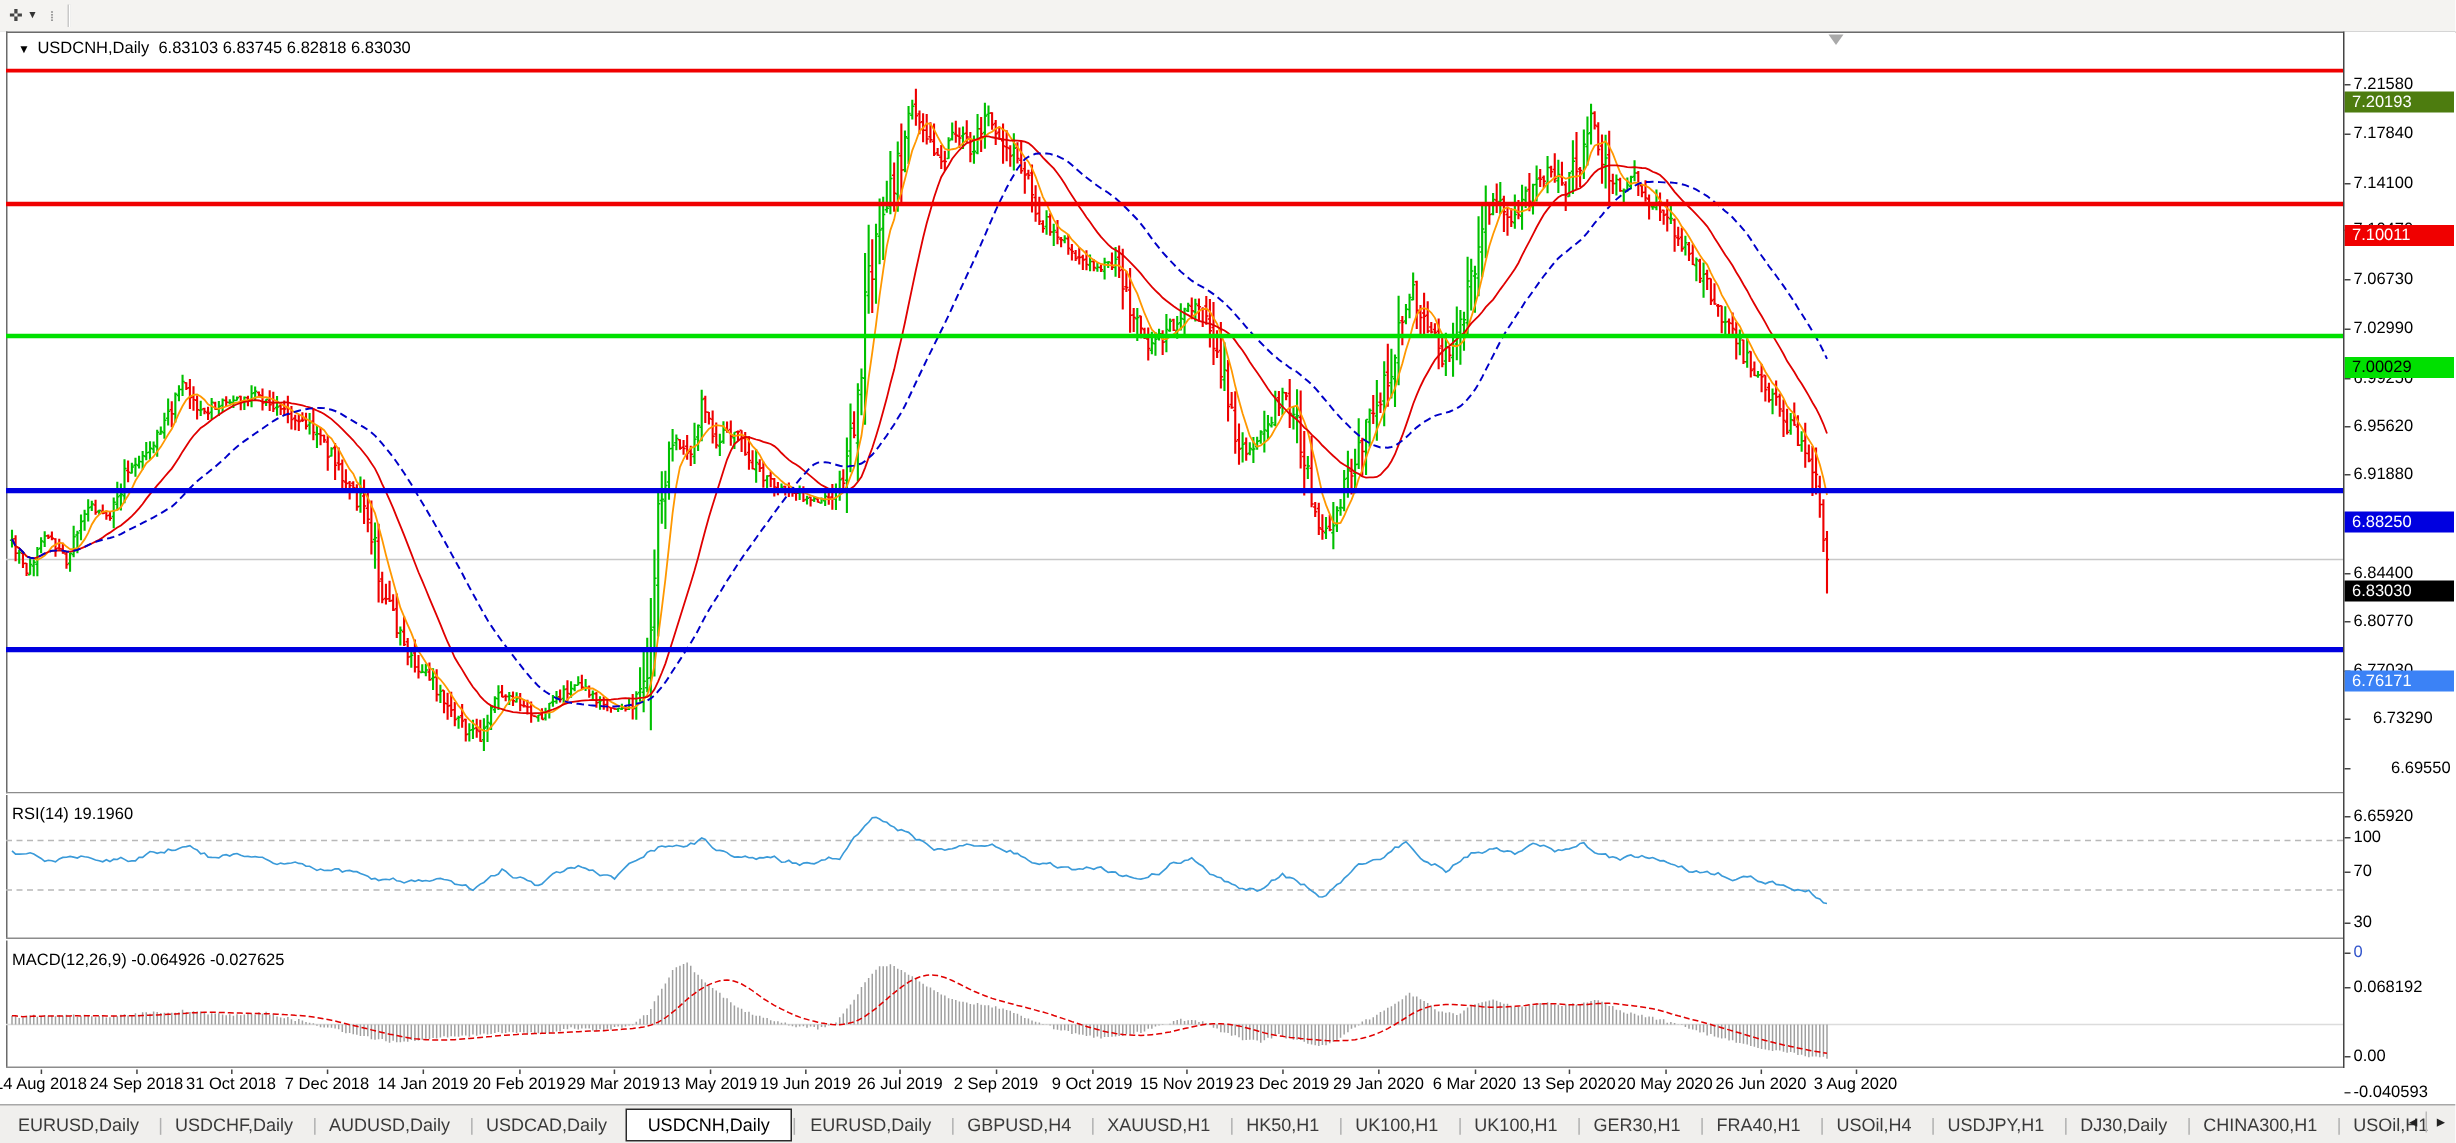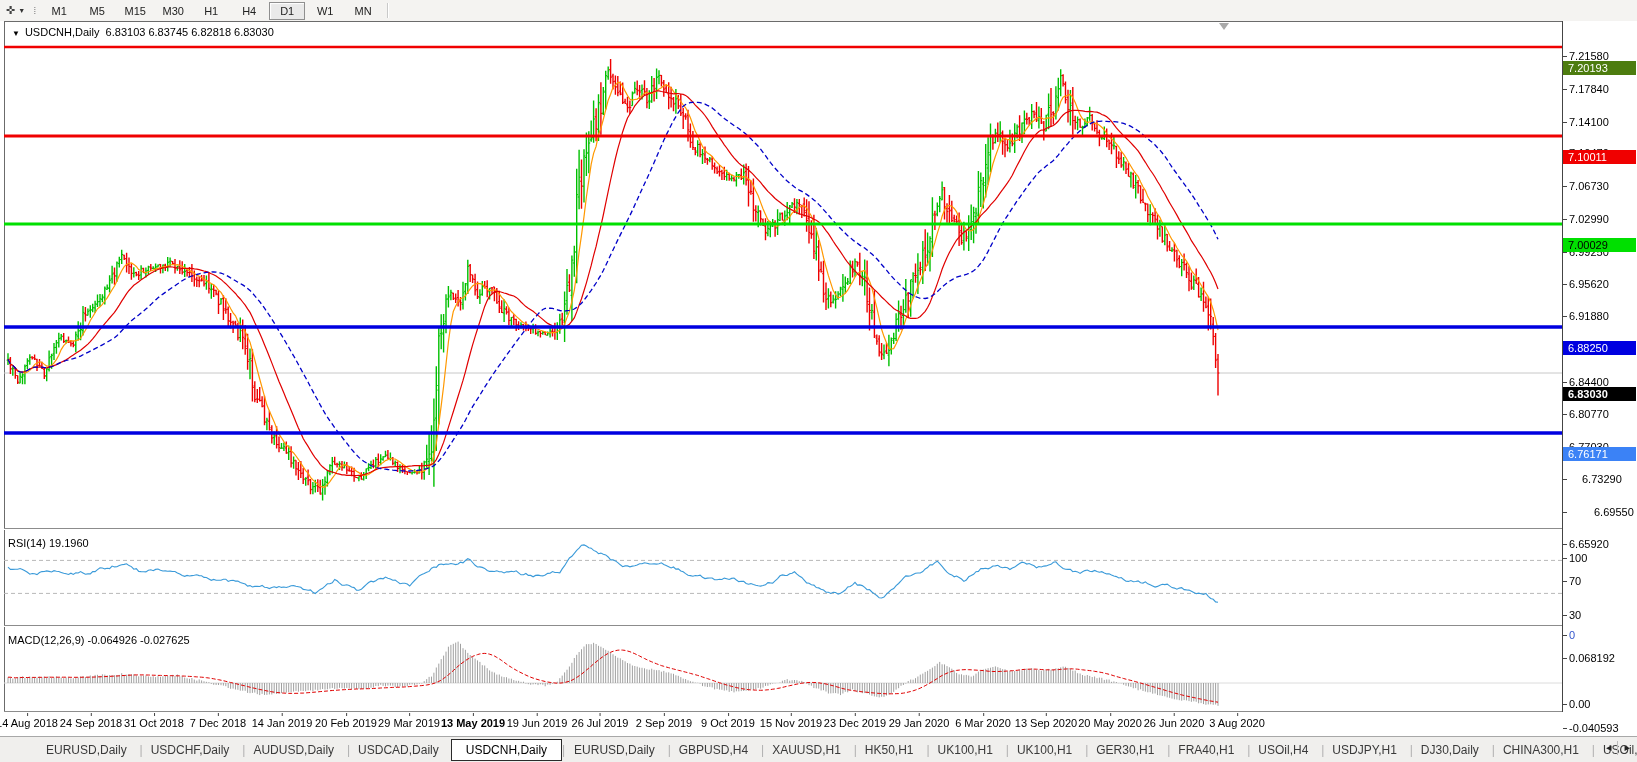--- a/index.html
+++ b/index.html
@@ -34,52 +34,40 @@
       transform:translateY(-50%);white-space:nowrap;}
   .ptick::before,.raxlbl::before,.maxlbl::before{content:"";position:absolute;left:1px;top:50%;width:4px;height:1px;background:#444;}
   .pbadge{position:absolute;left:1px;width:73px;height:14px;line-height:14px;font-size:11px;
       padding-left:5px;box-sizing:border-box;transform:translateY(-50%);z-index:7;white-space:nowrap;}
   
   #date-strip{position:absolute;left:0;top:691px;width:1637px;height:24px;background:#fff;}
   .dlabel{position:absolute;top:5px;transform:translateX(-50%);font-size:11px;color:#000;white-space:nowrap;}
   .dlabel::before{content:"";position:absolute;left:50%;top:-5px;width:1px;height:4px;background:#444;}
   
   #tabbar{position:absolute;left:0;top:736px;width:1637px;height:26px;background:#f0efed;
-          border-top:1px solid #a8a8a8;display:flex;align-items:center;padding-left:34px;box-sizing:border-box;
+          border-top:1px solid #a8a8a8;display:flex;align-items:center;box-sizing:border-box;
           font-size:12px;color:#3a3a3a;}
   .tab{padding:3px 12px;cursor:default;white-space:nowrap;position:relative;}
   .tab:not(:last-child)::after{content:"|";position:absolute;right:-4px;color:#b0b0b0;}
   .tab.active{background:#fff;border:1px solid #2a2a2a;color:#000;padding:3px 14px;z-index:2;}
   #tab-arrows{position:absolute;right:3px;top:740px;display:flex;align-items:center;font-size:11px;color:#222;z-index:3;}
   #tab-arrows .arr{padding:1px 4px;cursor:default;}
   #tab-arrows .asep{width:1px;height:14px;background:#bbb;margin:0 2px;}
 </style>
 </head>
 <body>
 
 <div id="app">
 
   <div id="toolbar">
     <span class="tool-icl">
       <span class="tool-glyph">✜</span>
       <span class="caret">▼</span>
     </span>
     <span class="grip">⁞⁞</span>
-    <div class="tfwrap">
-
-    <span class="tfbtn">M1</span>
-        <span class="tfbtn">M5</span>
-        <span class="tfbtn">M15</span>
-        <span class="tfbtn">M30</span>
-        <span class="tfbtn">H1</span>
-        <span class="tfbtn">H4</span>
-        <span class="tfbtn active">D1</span>
-        <span class="tfbtn">W1</span>
-        <span class="tfbtn">MN</span>
-      </div>
     <span class="vsep"></span>
   </div>
 
   <div id="chartwin">
     <div class="borderline" style="left:4px;top:0;width:1633px;height:1px;"></div>
     <div class="borderline" style="left:4px;top:0;width:1px;height:691px;"></div>
 
     <div id="title-overlay">
       <span class="tcaret">▼</span><span>USDCNH,Daily</span>&nbsp;&nbsp;<span>6.83103 6.83745 6.82818 6.83030</span>
     </div>
@@ -123,21 +111,21 @@
 
     <div id="date-strip">
 
     <div class="dlabel" style="left: 27px;">14 Aug 2018</div>
         <div class="dlabel" style="left: 91px;">24 Sep 2018</div>
         <div class="dlabel" style="left: 154px;">31 Oct 2018</div>
         <div class="dlabel" style="left: 218px;">7 Dec 2018</div>
         <div class="dlabel" style="left: 282px;">14 Jan 2019</div>
         <div class="dlabel" style="left: 346px;">20 Feb 2019</div>
         <div class="dlabel" style="left: 409px;">29 Mar 2019</div>
-        <div class="dlabel" style="left: 473px; font-weight: bold;">13 May 2019</div>
+        <div class="dlabel" style="left: 473px;">13 May 2019</div>
         <div class="dlabel" style="left: 537px;">19 Jun 2019</div>
         <div class="dlabel" style="left: 600px;">26 Jul 2019</div>
         <div class="dlabel" style="left: 664px;">2 Sep 2019</div>
         <div class="dlabel" style="left: 728px;">9 Oct 2019</div>
         <div class="dlabel" style="left: 791px;">15 Nov 2019</div>
         <div class="dlabel" style="left: 855px;">23 Dec 2019</div>
         <div class="dlabel" style="left: 919px;">29 Jan 2020</div>
         <div class="dlabel" style="left: 983px;">6 Mar 2020</div>
         <div class="dlabel" style="left: 1046px;">13 Sep 2020</div>
         <div class="dlabel" style="left: 1110px;">20 May 2020</div>
@@ -164,21 +152,21 @@
           <div class="ptick" style="top: 458px; padding-left: 20px;">6.73290</div>
           <div class="ptick" style="top: 491px; padding-left: 32px;">6.69550</div>
           <div class="ptick" style="top: 523px;">6.65920</div>
         </div>
       <div>
 
       <div class="pbadge" style="top: 47px; background: #4d7c0f; color: rgb(255, 255, 255);">7.20193</div>
           <div class="pbadge" style="top: 136px; background: rgb(240, 0, 0); color: rgb(255, 255, 255);">7.10011</div>
           <div class="pbadge" style="top: 224px; background: rgb(0, 224, 0); color: rgb(0, 0, 0);">7.00029</div>
           <div class="pbadge" style="top: 327px; background: rgb(0, 0, 224); color: rgb(255, 255, 255);">6.88250</div>
-          <div class="pbadge" style="top: 373px; background: rgb(0, 0, 0); color: rgb(255, 255, 255); font-weight: bold;">6.83030</div>
+          <div class="pbadge" style="top: 373px; background: rgb(0, 0, 0); color: rgb(255, 255, 255);">6.83030</div>
           <div class="pbadge" style="top: 433px; background: #3b82f6; color: rgb(255, 255, 255);">6.76171</div>
         </div>
       <div>
 
       <div class="raxlbl" style="top: 537px; color: rgb(0, 0, 0);">100</div>
           <div class="raxlbl" style="top: 560px; color: rgb(0, 0, 0);">70</div>
           <div class="raxlbl" style="top: 594px; color: rgb(0, 0, 0);">30</div>
           <div class="raxlbl" style="top: 614px; color: rgb(51, 85, 204);">0</div>
         </div>
       <div>

